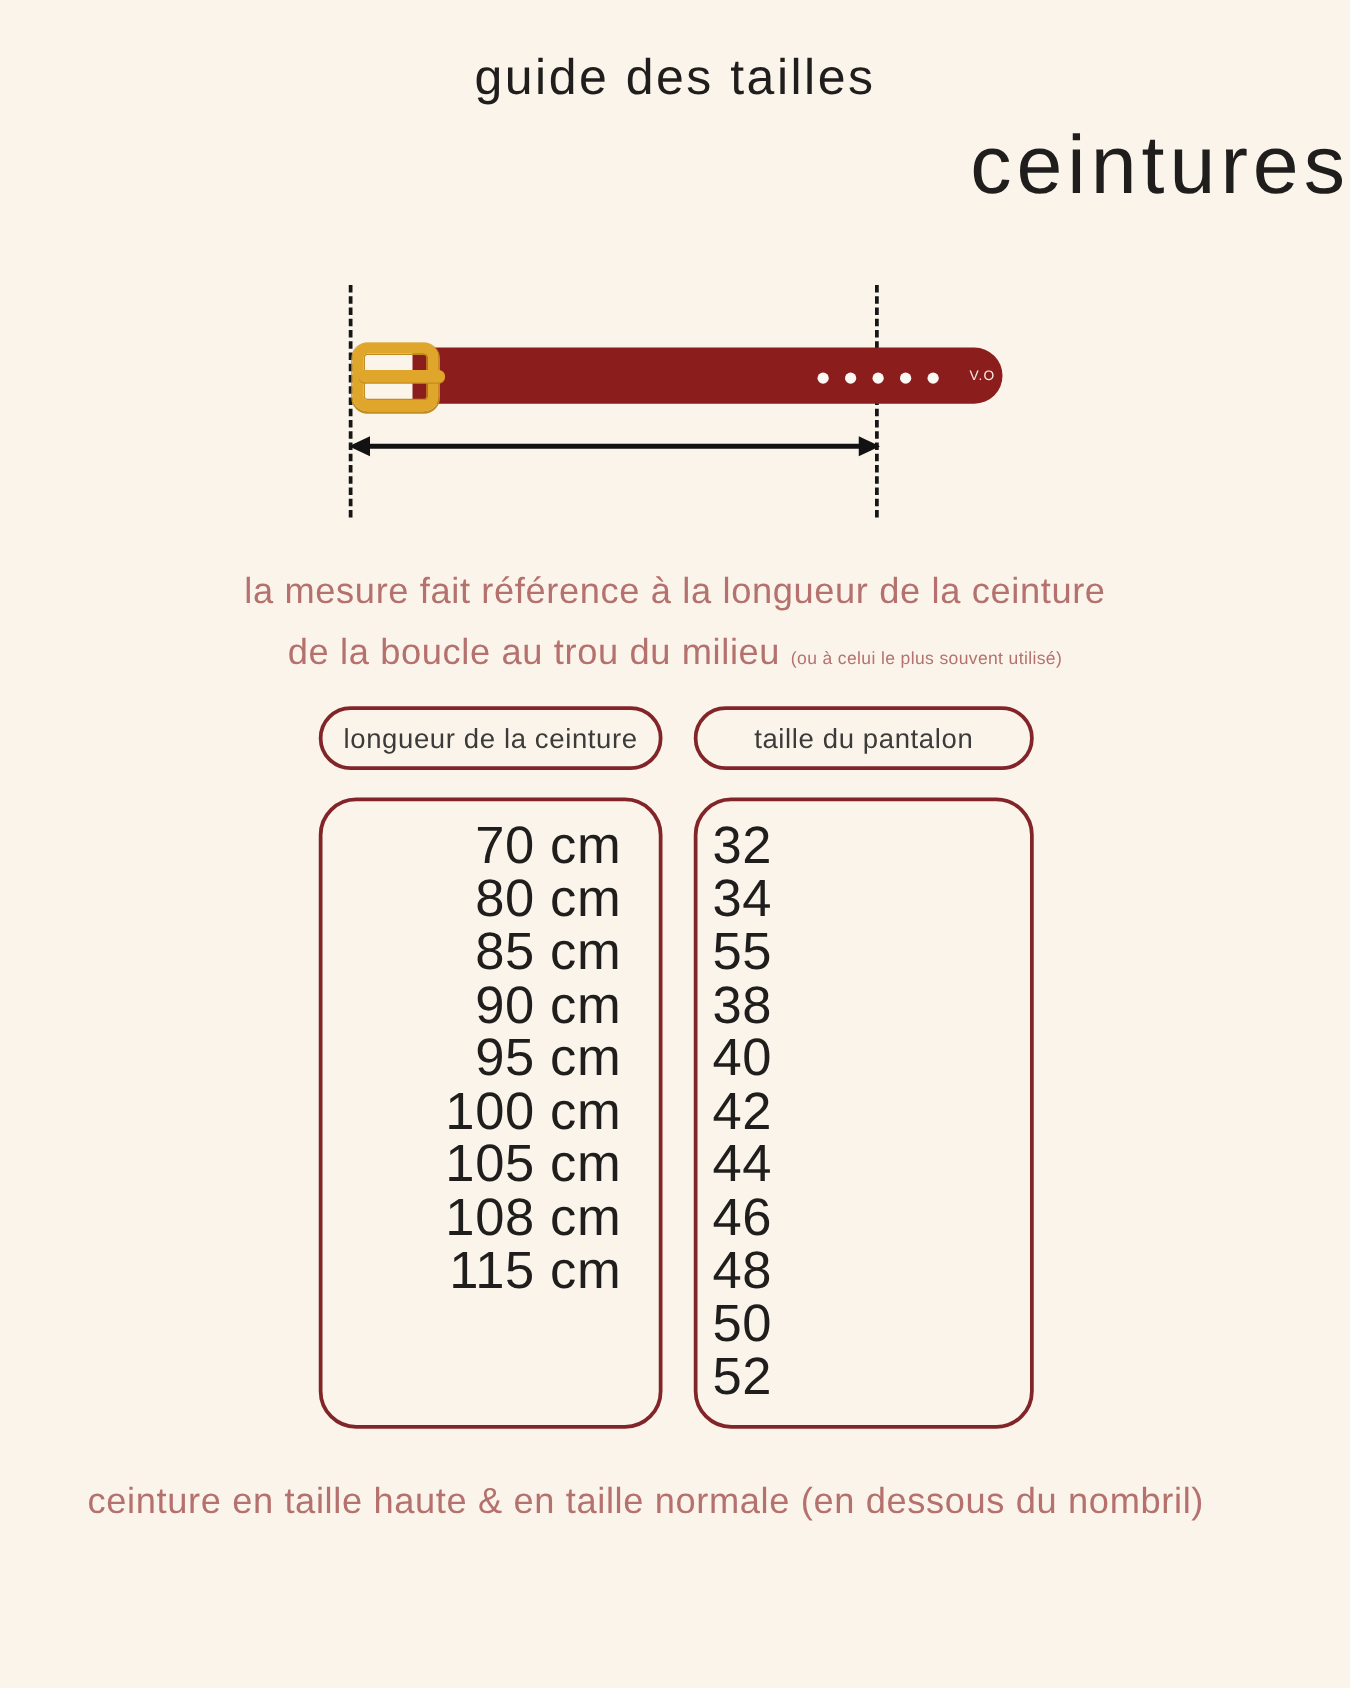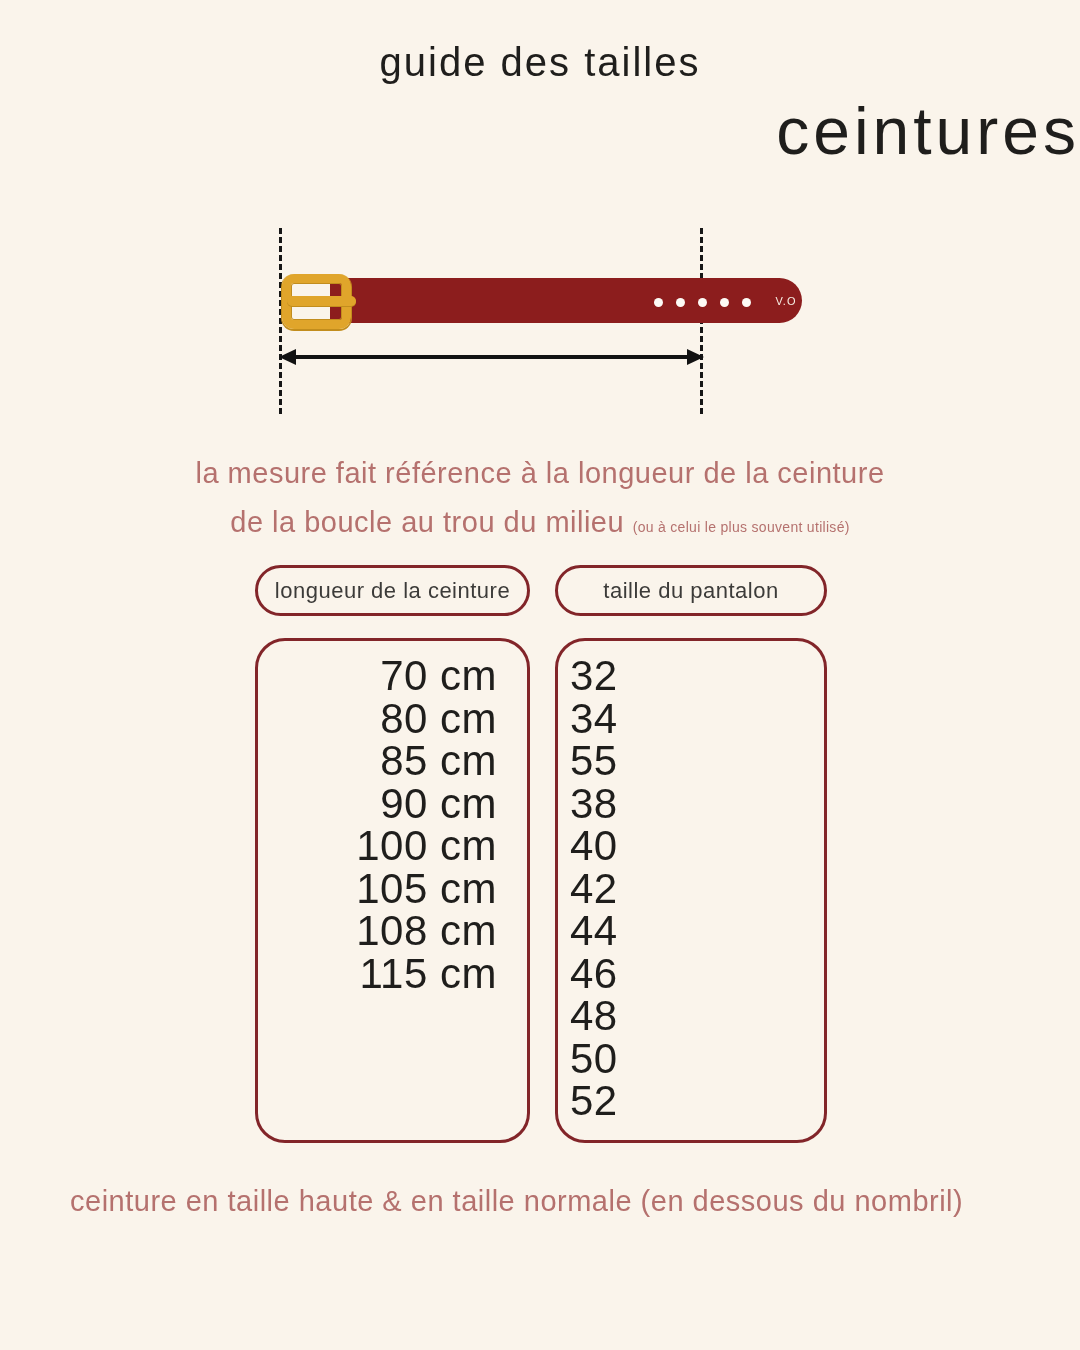--- a/index.html
+++ b/index.html
@@ -196,20 +196,21 @@
   </div>
   <div class="pill pill-right">
     <span>taille du pantalon</span>
   </div>
 
   <div class="value-box box-left">
     <div class="row">70 cm</div>
     <div class="row">80 cm</div>
     <div class="row">85 cm</div>
     <div class="row">90 cm</div>
+    <div class="row">95 cm</div>
     <div class="row">100 cm</div>
     <div class="row">105 cm</div>
     <div class="row">108 cm</div>
     <div class="row">115 cm</div>
   </div>
 
   <div class="value-box box-right">
     <div class="row">32</div>
     <div class="row">34</div>
     <div class="row">55</div>

